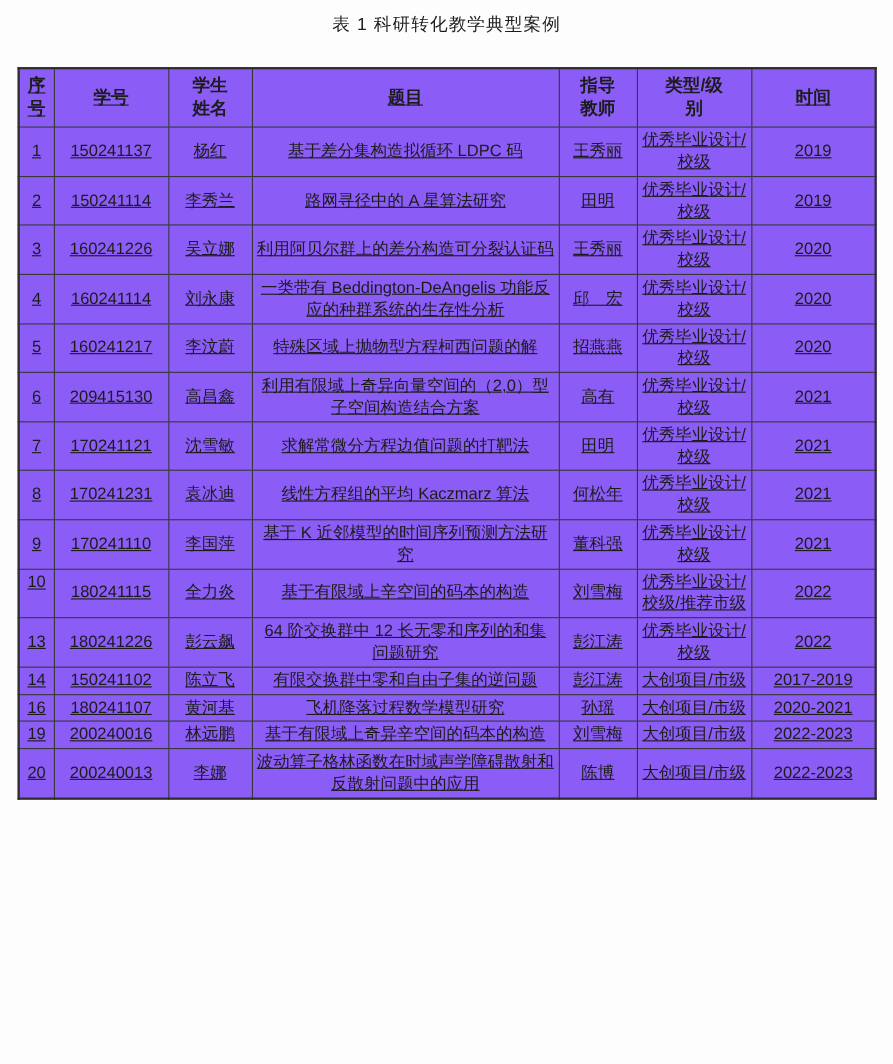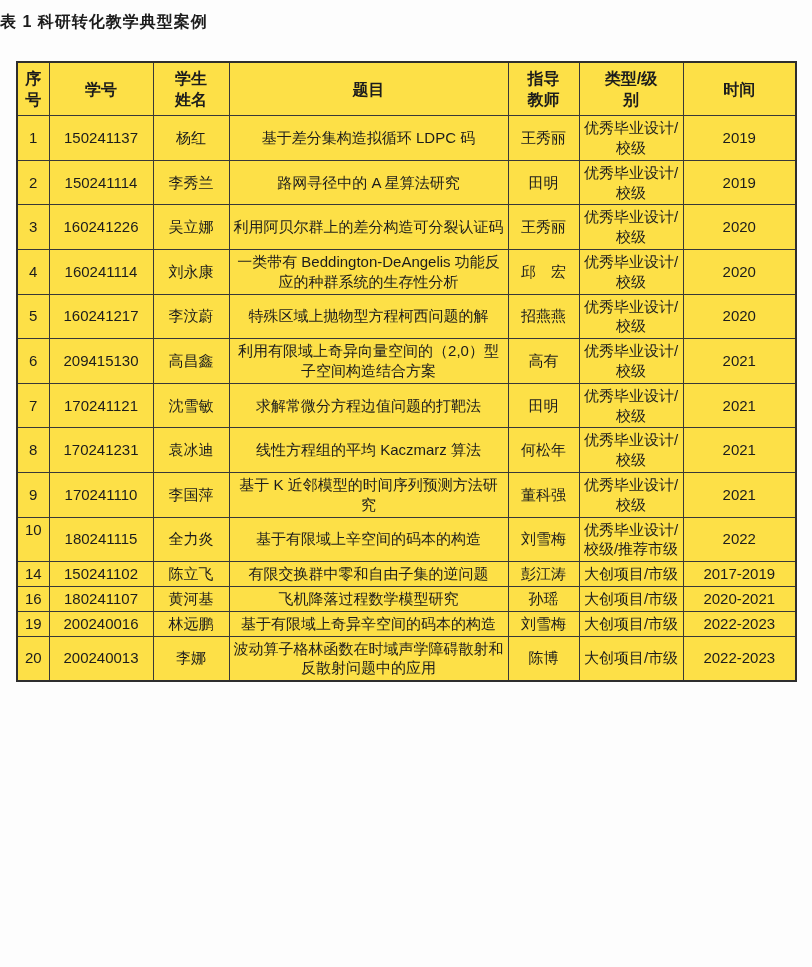--- a/index.html
+++ b/index.html
@@ -11,31 +11,33 @@
   }
   .page {
     width: 812px;
     min-height: 967px;
     box-sizing: border-box;
     padding-top: 12px;
     background: #fdfdfd;
   }
   .caption {
     font-size: 16px;
-    font-weight: 700;
+    font-weight: 400;
+    text-align: center;
     margin: 0 0 0 0;
     letter-spacing: 1px;
   }
   table.cases {
     border-collapse: collapse;
     table-layout: fixed;
     width: 779px;
     margin: 28px 0 0 16px;
-    background: #fde047;
+    background: #8b5cf6;
     border: 2px solid #2e2e2e;
+    text-decoration: underline;
   }
   th, td {
     border: 1px solid #383838;
     text-align: center;
     vertical-align: middle;
     padding: 2px 4px;
     line-height: 1.32;
     word-break: break-word;
     overflow-wrap: break-word;
   }
@@ -164,20 +166,29 @@
         <tr>
           <td class="col-no va-top">10</td>
           <td>180241115</td>
           <td>全力炎</td>
           <td>基于有限域上辛空间的码本的构造</td>
           <td>刘雪梅</td>
           <td>优秀毕业设计/校级/推荐市级</td>
           <td>2022</td>
         </tr>
         <tr>
+          <td class="col-no">13</td>
+          <td>180241226</td>
+          <td>彭云飙</td>
+          <td>64 阶交换群中 12 长无零和序列的和集问题研究</td>
+          <td>彭江涛</td>
+          <td>优秀毕业设计/校级</td>
+          <td>2022</td>
+        </tr>
+        <tr>
           <td class="col-no">14</td>
           <td>150241102</td>
           <td>陈立飞</td>
           <td>有限交换群中零和自由子集的逆问题</td>
           <td>彭江涛</td>
           <td>大创项目/市级</td>
           <td>2017-2019</td>
         </tr>
         <tr>
           <td class="col-no">16</td>

